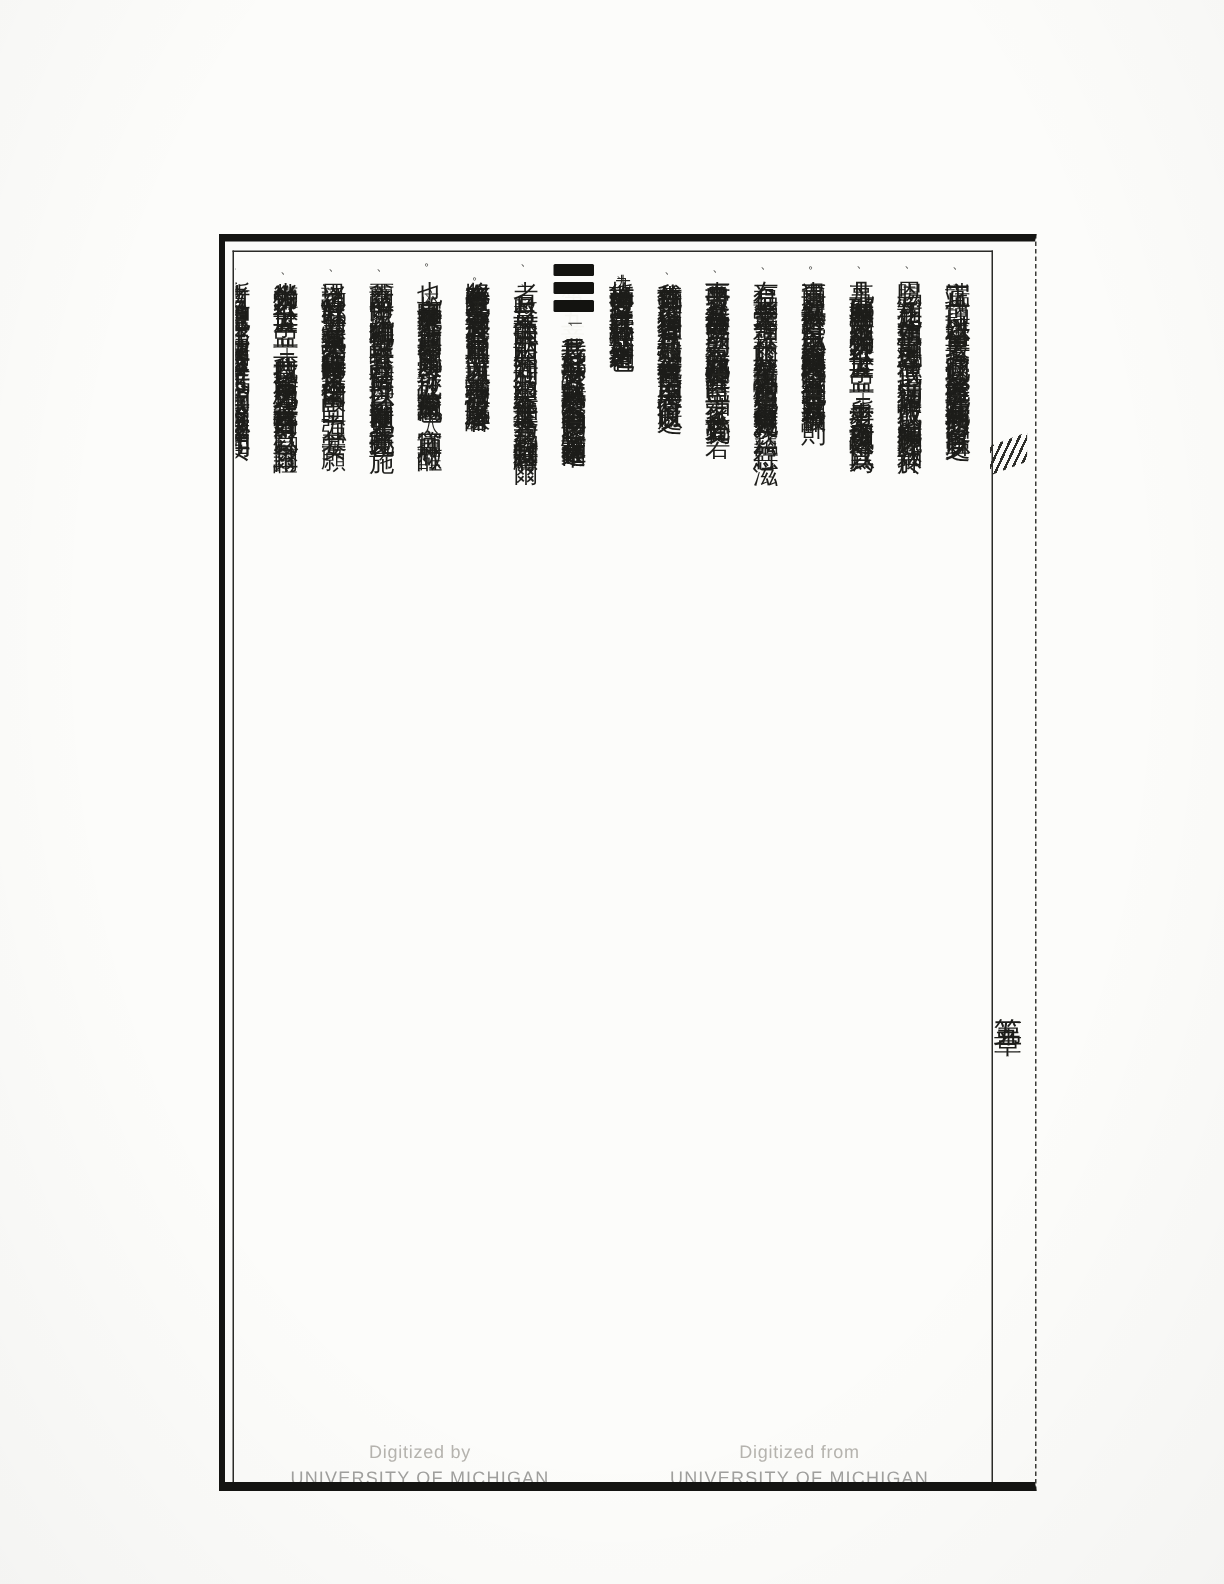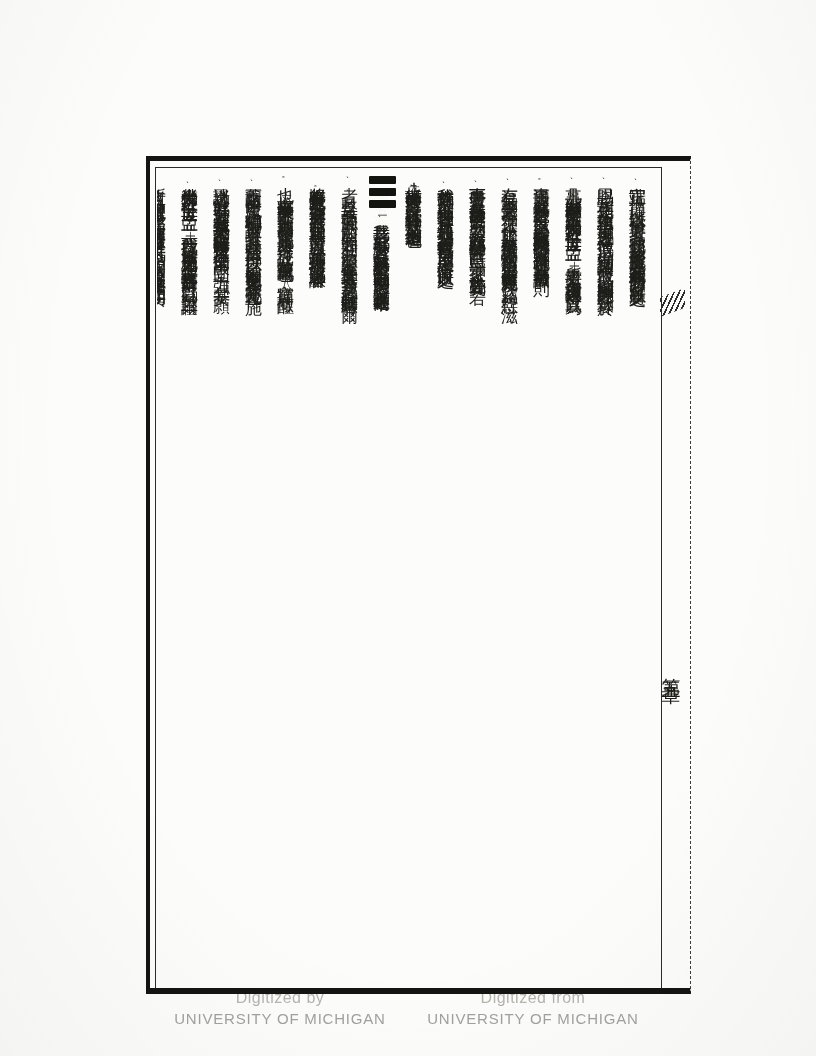--- a/index.html
+++ b/index.html
@@ -99,28 +99,27 @@
     position:absolute;
     width:240px;
     text-align:center;
     font-family:"Liberation Sans", sans-serif;
     color:#a7a7a5;
     z-index:1;
   }
   .footer-left{left:160px;top:961px;}
   .footer-right{left:413px;top:961px;}
   .footer-line1{
-    font-size:16px;
+    font-size:12px;
     letter-spacing:0.5px;
     color:#b5b3ae;
     margin-bottom:3px;
-    margin-top:28px;
   }
   .footer-line2{
-    font-size:15px;
+    font-size:12px;
     letter-spacing:0.8px;
     color:#9f9f9d;
   }
 </style>
 </head>
 <body>
 
 <div class="page">
 
   <div class="footer-block footer-left">

